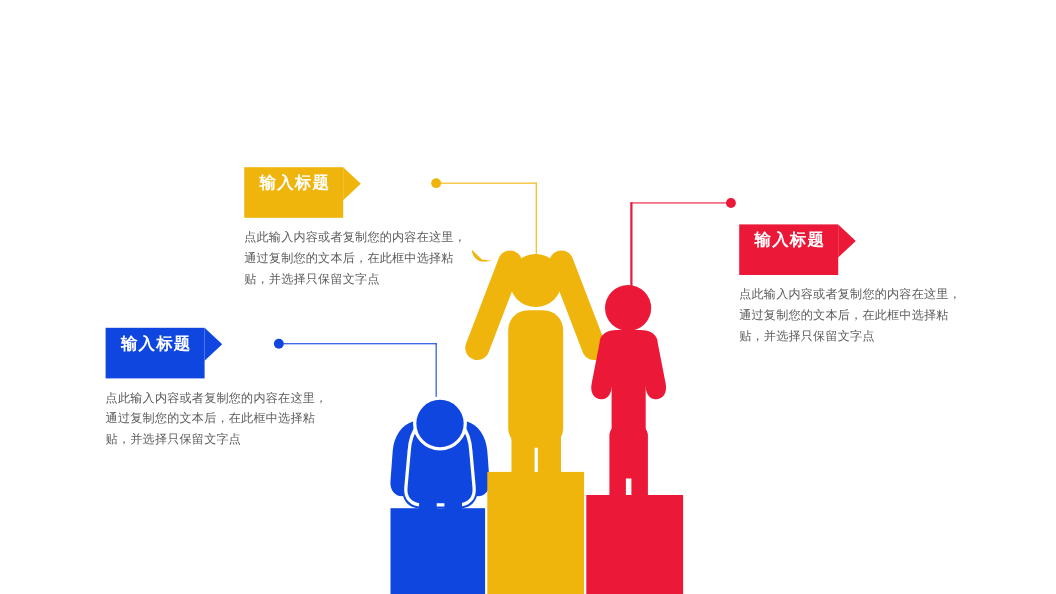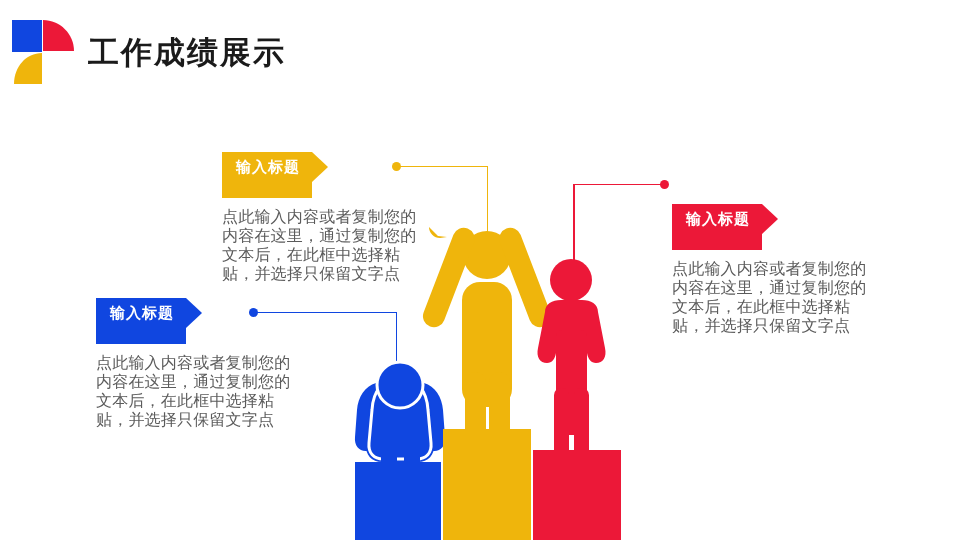--- a/index.html
+++ b/index.html
@@ -78,21 +78,21 @@
   }
   .badge-yellow { background: #EFB50C; }
   .badge-yellow::after { border-left: 16px solid #EFB50C; }
   .badge-blue { background: #1046E0; }
   .badge-blue::after { border-left: 16px solid #1046E0; }
   .badge-red { background: #EC1838; }
   .badge-red::after { border-left: 16px solid #EC1838; }
 
   .body-text {
     margin-top: 9px;
-    font-size: 16px;
+    font-size: 11px;
     line-height: 19px;
     color: #5b5b5b;
     width: 205px;
     letter-spacing: 0.2px;
   }
 
   
   .conn-line {
     position: absolute;
   }
@@ -111,35 +111,20 @@
     width: 960px;
     height: 540px;
     pointer-events: none;
   }
 </style>
 </head>
 <body>
 
 <div id="slide">
 
-  <div id="header">
-
-    <div id="logo-mark">
-      <svg width="64" height="72" viewBox="0 0 64 72" xmlns="http://www.w3.org/2000/svg">
-
-        <rect x="0" y="2" width="30" height="32" fill="#1046E0"></rect>
-
-        <path d="M31 2 H31 C48 2 62 16 62 33 H31 Z" fill="#EC1838"></path>
-
-        <path d="M30 35 H30 V66 H2 C2 49 14 35 30 35 Z" fill="#EFB50C"></path>
-      </svg>
-    </div>
-
-    <div id="page-title">工作成绩展示</div>
-  </div>
 
   <div class="conn-dot" style="left:392px; top:162px; background:#EFB50C;"></div>
   <div class="conn-line" style="left:400px; top:165.5px; width:88px; height:1.5px; background:#EFB50C;"></div>
   <div class="conn-line" style="left:486.5px; top:165.5px; width:1.5px; height:72px; background:#EFB50C;"></div>
 
   <div class="conn-dot" style="left:660px; top:180px; background:#EC1838;"></div>
   <div class="conn-line" style="left:573px; top:183.5px; width:88px; height:1.5px; background:#EC1838;"></div>
   <div class="conn-line" style="left:573px; top:183.5px; width:1.5px; height:84px; background:#EC1838;"></div>
 
   <div class="conn-dot" style="left:249px; top:308px; background:#1046E0;"></div>

